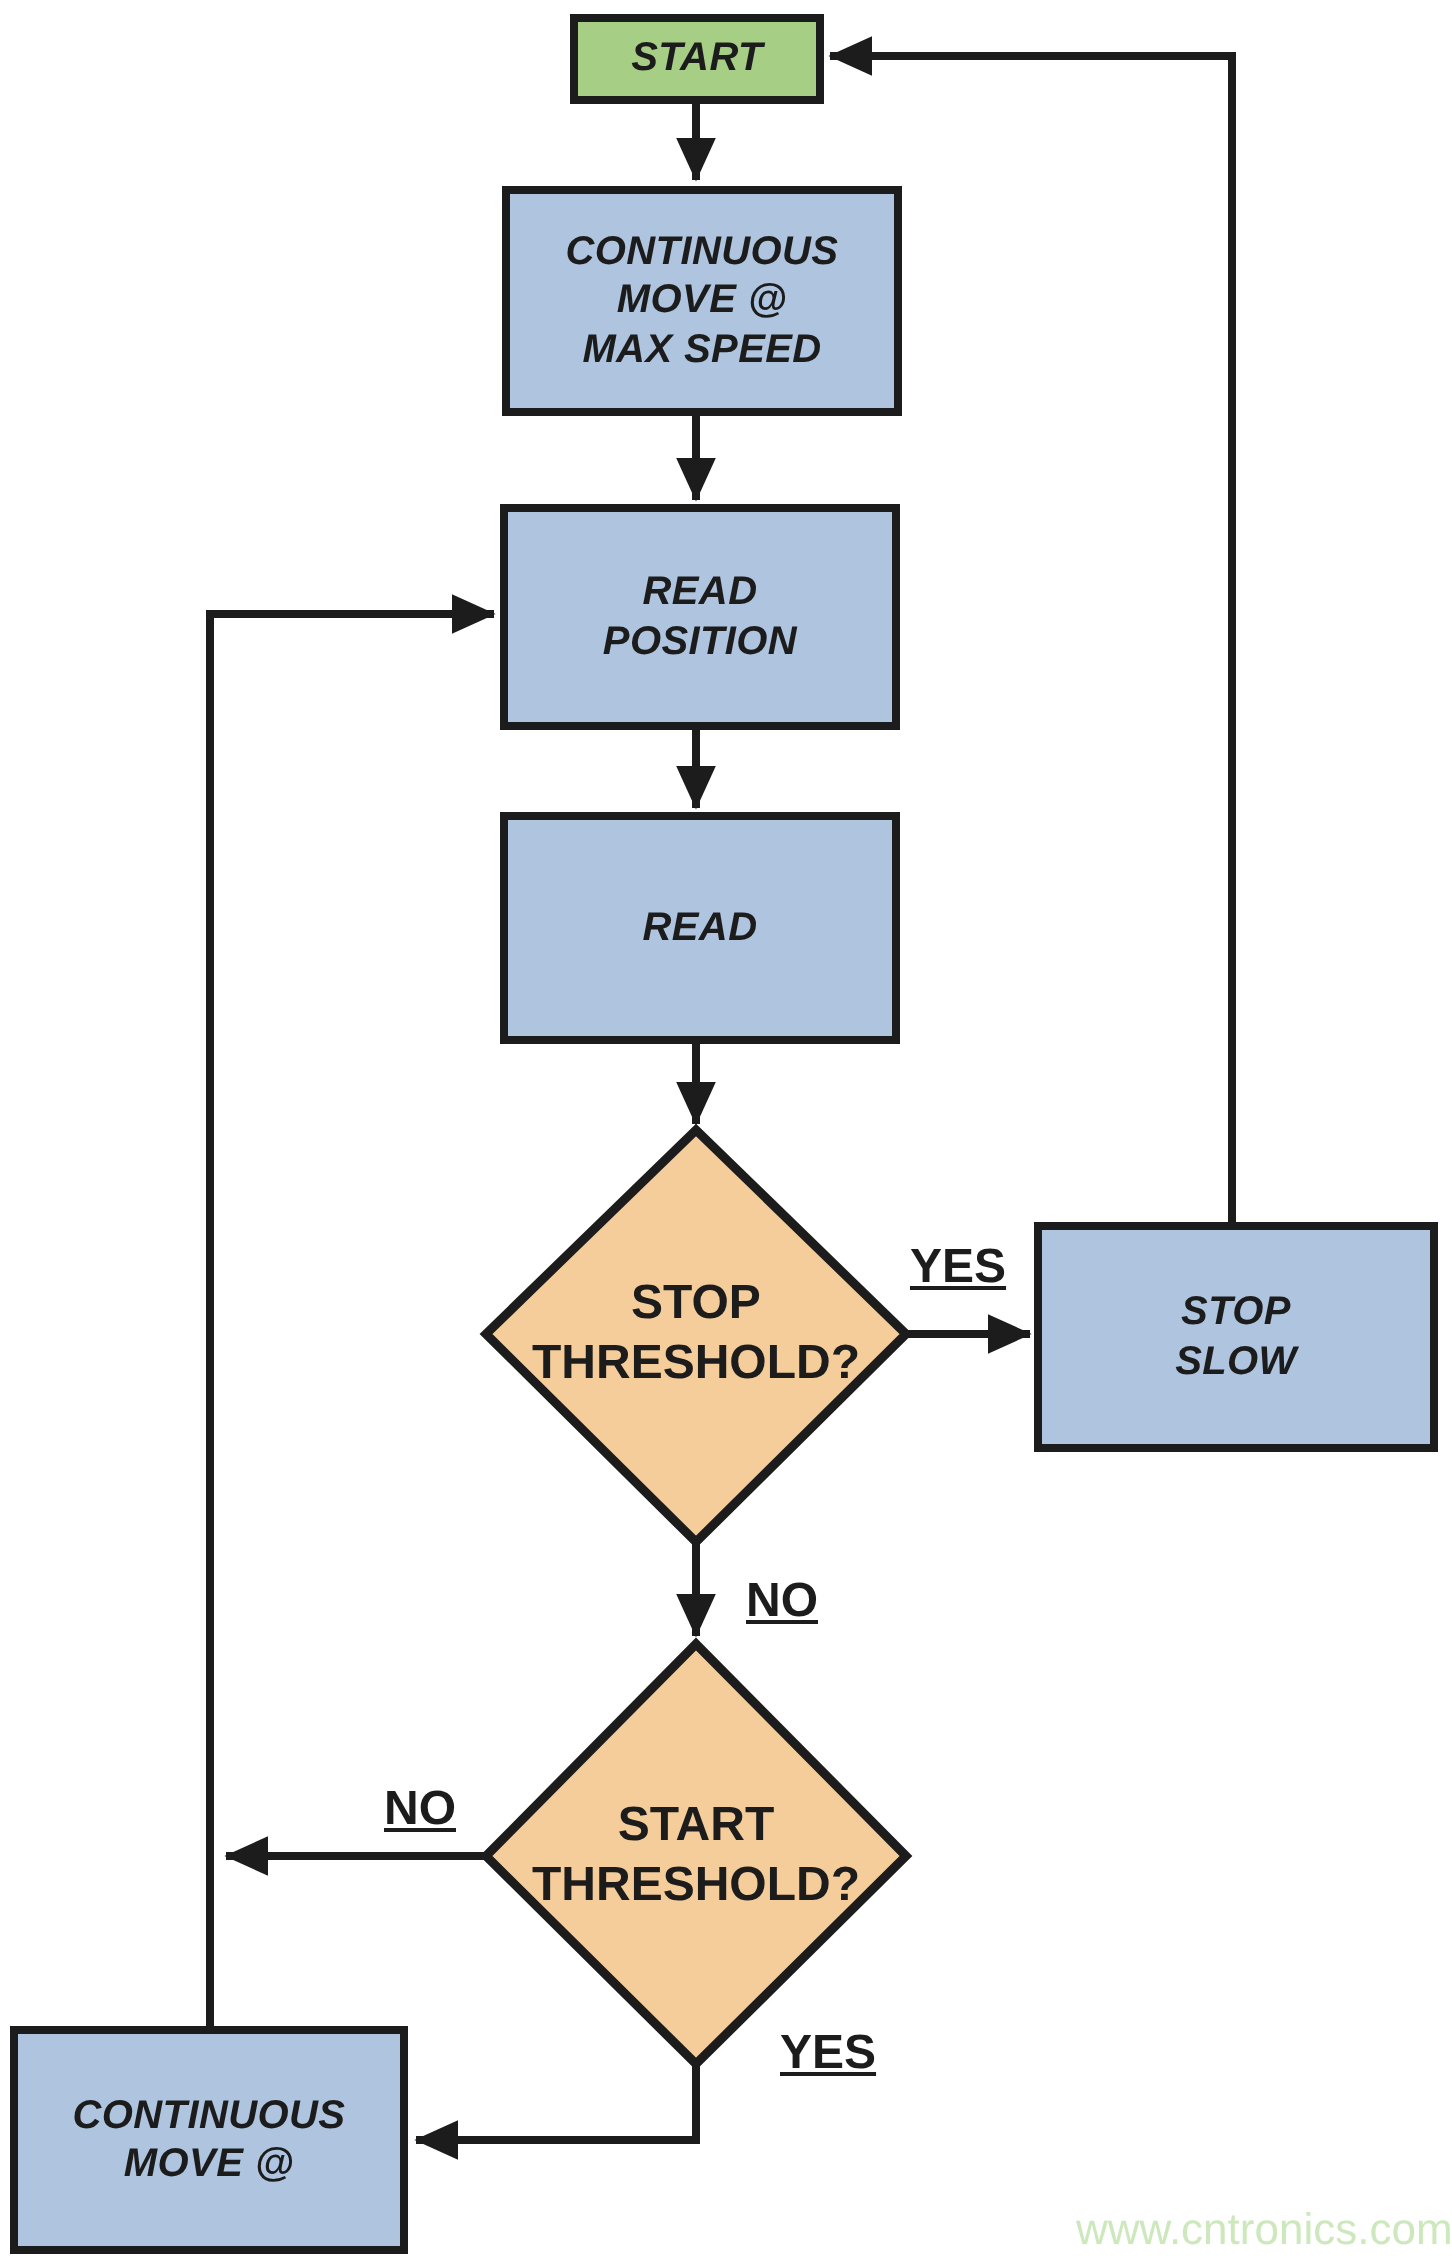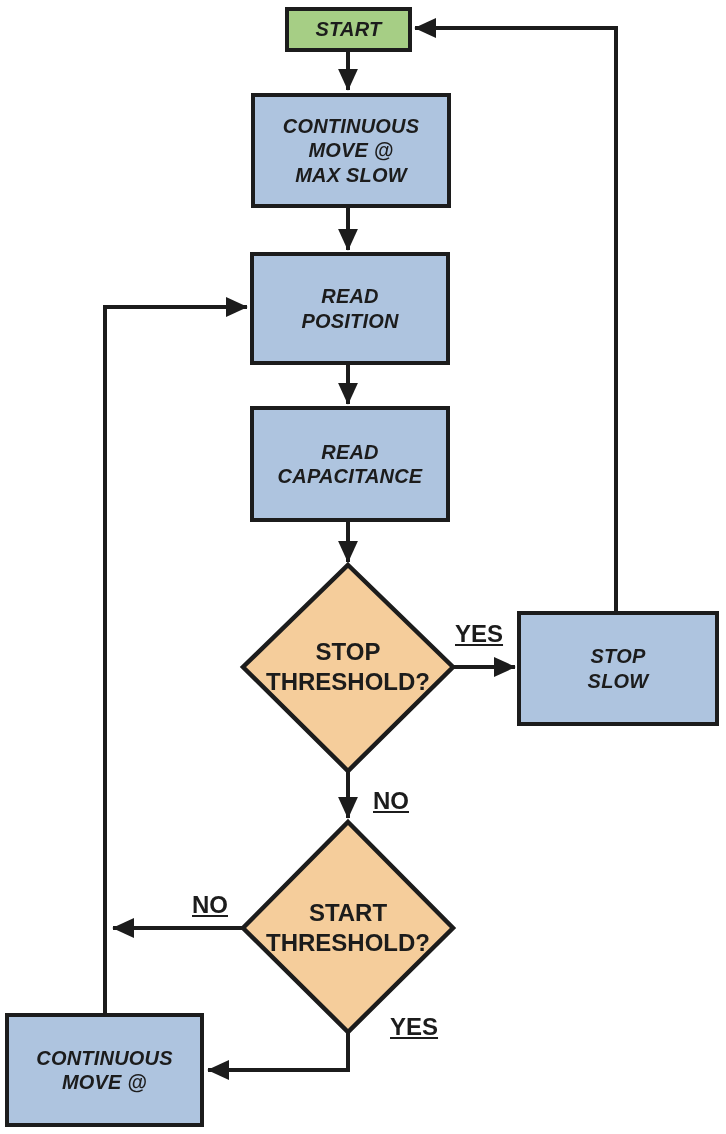--- a/index.html
+++ b/index.html
@@ -129,31 +129,30 @@
     <polygon class="diamond" points="348,822 453,928 348,1032 243,928"></polygon>
   </svg>
 
   <div class="node start" style="left:285px;top:7px;width:127px;height:45px;">
     <div>START</div>
   </div>
 
   <div class="node process" style="left:251px;top:93px;width:200px;height:115px;">
     <div>CONTINUOUS</div>
     <div>MOVE @</div>
-    <div>MAX SLOW</div>
+    <div>MAX SPEED</div>
   </div>
 
   <div class="node process" style="left:250px;top:252px;width:200px;height:113px;">
     <div>READ</div>
     <div>POSITION</div>
   </div>
 
   <div class="node process" style="left:250px;top:406px;width:200px;height:116px;">
     <div>READ</div>
-    <div>CAPACITANCE</div>
   </div>
 
   <div class="node process" style="left:517px;top:611px;width:202px;height:115px;">
     <div>STOP</div>
     <div>SLOW</div>
   </div>
 
   <div class="node process" style="left:5px;top:1013px;width:199px;height:114px;">
     <div>CONTINUOUS</div>
     <div>MOVE @</div>
@@ -167,14 +166,15 @@
   <div class="diamond-label" style="left:243px;top:871px;width:210px;height:114px;">
     <div>START</div>
     <div>THRESHOLD?</div>
   </div>
 
   <div class="edge-label" style="left:455px;top:620px;">YES</div>
   <div class="edge-label" style="left:373px;top:787px;">NO</div>
   <div class="edge-label" style="left:192px;top:891px;">NO</div>
   <div class="edge-label" style="left:390px;top:1013px;">YES</div>
 
+  <div class="watermark">www.cntronics.com</div>
 
 </div>
 
 </body></html>

